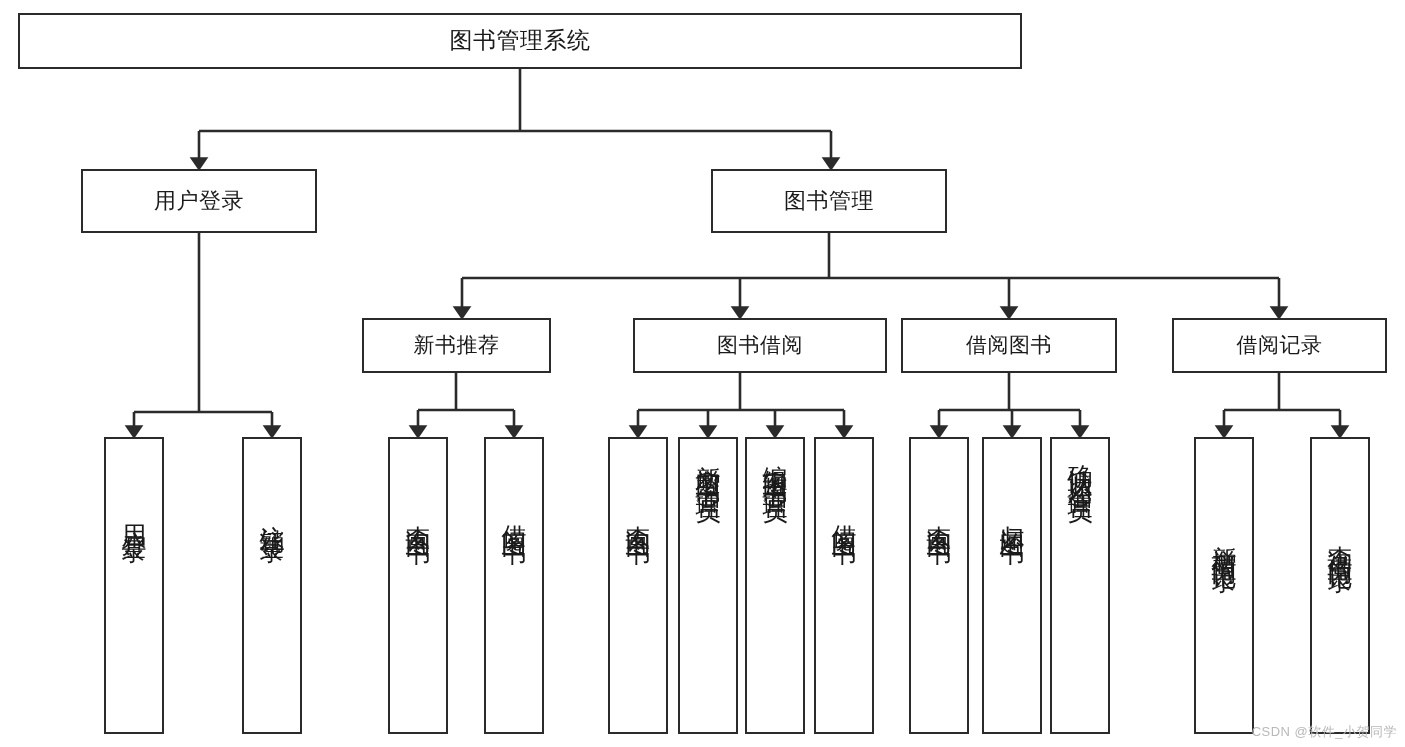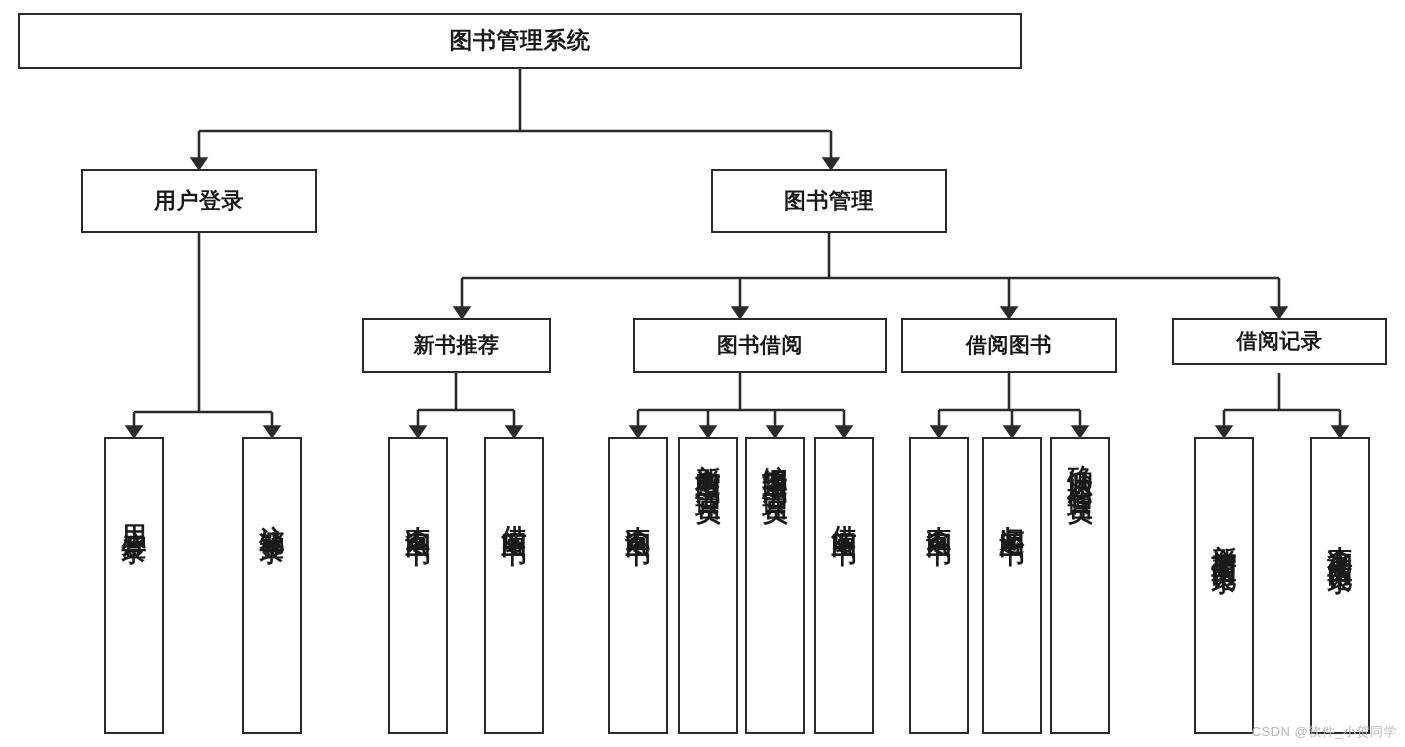--- a/index.html
+++ b/index.html
@@ -22,21 +22,20 @@
     height: 747px;
   }
   .node-box {
     position: absolute;
     box-sizing: border-box;
     background: #ffffff;
     border: 2px solid #2b2b2b;
     display: flex;
     align-items: center;
     justify-content: center;
-    font-weight: bold;
   }
   .node-label {
     color: #1a1a1a;
     line-height: 1.18;
     text-align: center;
     white-space: nowrap;
     letter-spacing: 0.5px;
   }
   .level-0 .node-label { font-size: 23px; }
   .level-1 .node-label { font-size: 22px; }
@@ -144,21 +143,21 @@
 
   <div class="node-box level-2" style="left:362px; top:318px; width:189px; height:55px;">
     <span class="node-label">新书推荐</span>
   </div>
   <div class="node-box level-2" style="left:633px; top:318px; width:254px; height:55px;">
     <span class="node-label">图书借阅</span>
   </div>
   <div class="node-box level-2" style="left:901px; top:318px; width:216px; height:55px;">
     <span class="node-label">借阅图书</span>
   </div>
-  <div class="node-box level-2" style="left:1172px; top:318px; width:215px; height:47px;">
+  <div class="node-box level-2" style="left:1172px; top:318px; width:215px; height:55px;">
     <span class="node-label">借阅记录</span>
   </div>
 
   <div class="node-box leaf mid" style="left:104px; top:437px; width:60px; height:297px;">
     <span class="node-label">用户登录</span>
   </div>
   <div class="node-box leaf mid" style="left:242px; top:437px; width:60px; height:297px;">
     <span class="node-label">注销登录</span>
   </div>
   <div class="node-box leaf mid" style="left:388px; top:437px; width:60px; height:297px;">

